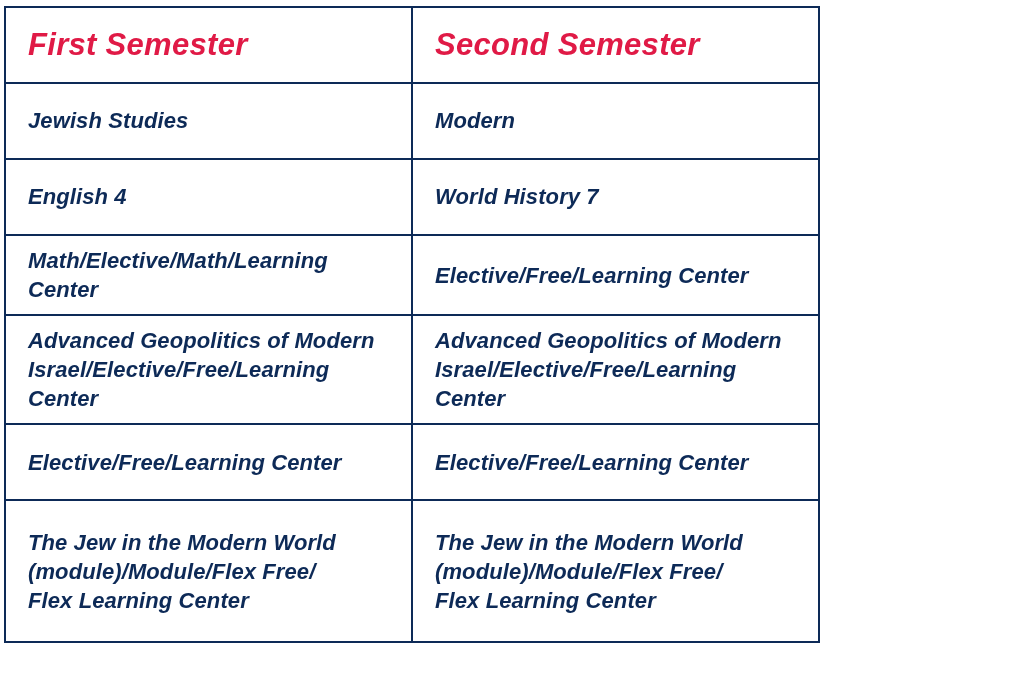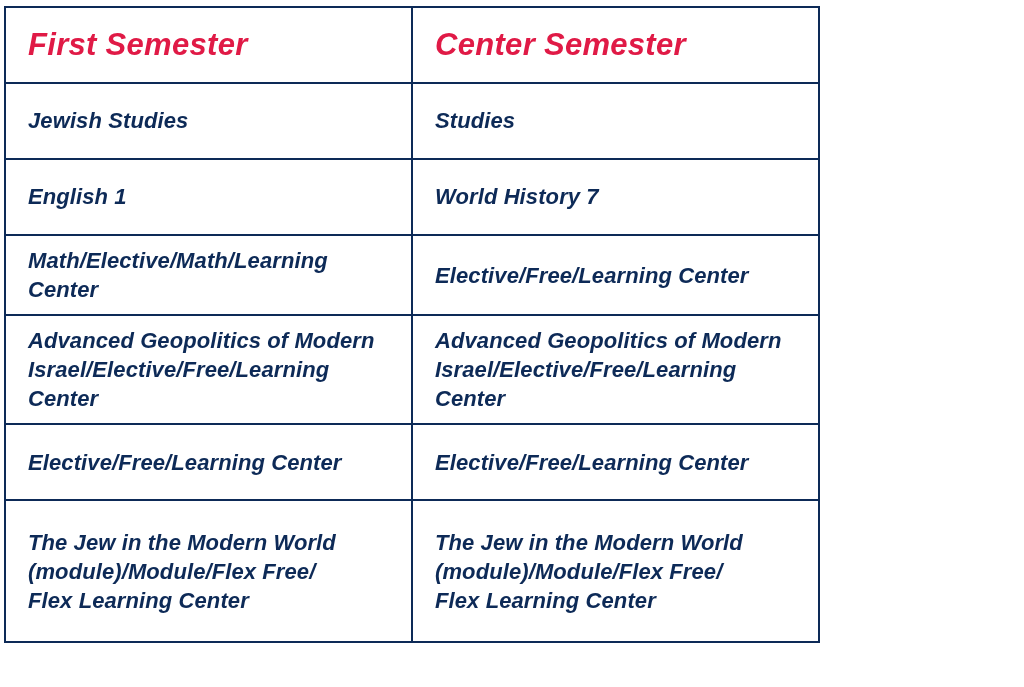--- a/index.html
+++ b/index.html
@@ -76,41 +76,41 @@
     <colgroup>
       <col class="c1">
       <col class="c2">
     </colgroup>
     <thead>
       <tr>
         <th>
           <span class="hdr-text">First Semester</span>
         </th>
         <th>
-          <span class="hdr-text">Center Semester</span>
+          <span class="hdr-text">Second Semester</span>
         </th>
       </tr>
     </thead>
     <tbody>
       <tr class="one-line">
         <td>
           <span class="cell-text">
             <span class="ln">Jewish Studies</span>
           </span>
         </td>
         <td>
           <span class="cell-text">
-            <span class="ln">Studies</span>
+            <span class="ln">Modern</span>
           </span>
         </td>
       </tr>
       <tr class="one-line">
         <td>
           <span class="cell-text">
-            <span class="ln">English 1</span>
+            <span class="ln">English 4</span>
           </span>
         </td>
         <td>
           <span class="cell-text">
             <span class="ln">World History 7</span>
           </span>
         </td>
       </tr>
       <tr class="one-line">
         <td>

